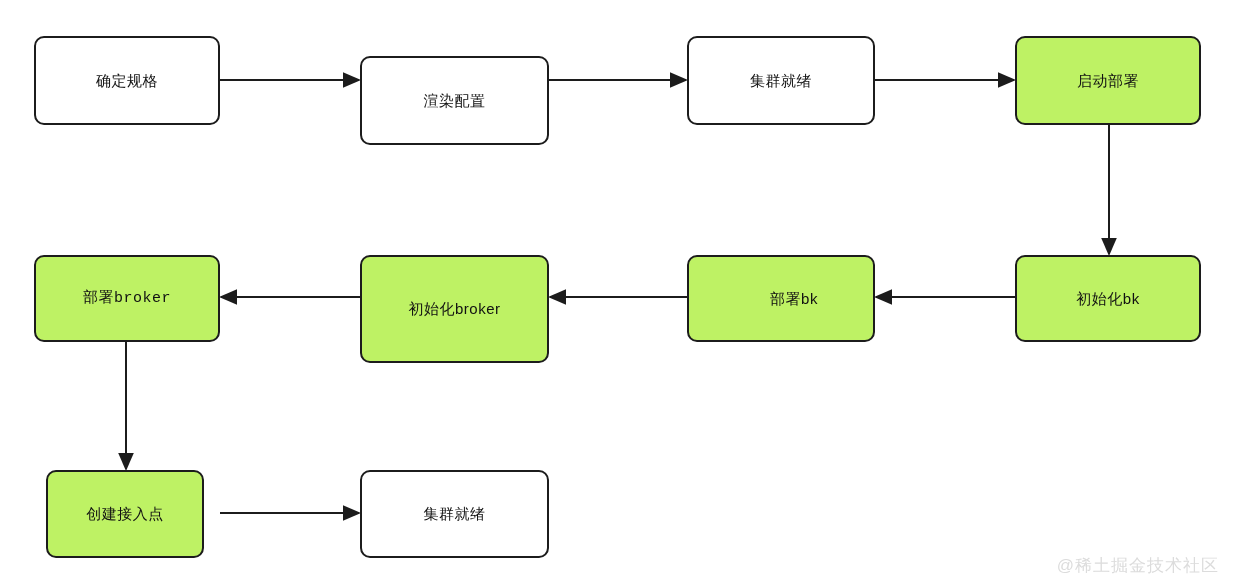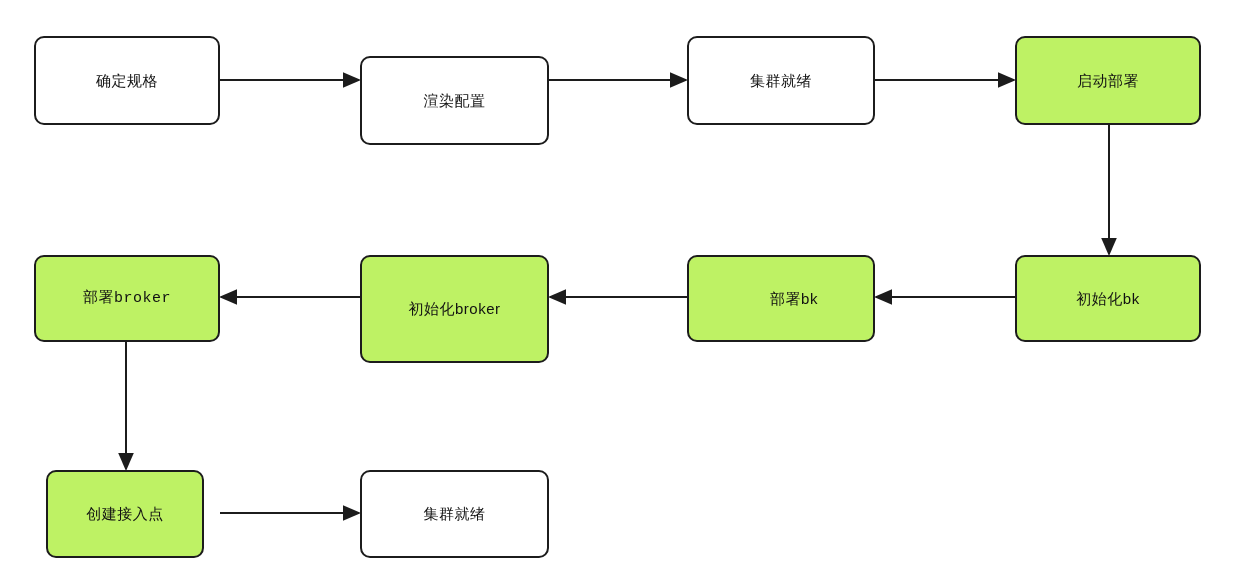--- a/index.html
+++ b/index.html
@@ -108,13 +108,14 @@
         <span class="node-label">部署broker</span>
       </div>
       <div class="node fill-green" style="left: 34px; top: 470px; width: 158px; height: 88px; margin-left: 12px;">
         <span class="node-label">创建接入点</span>
       </div>
       <div class="node fill-white" style="left: 360px; top: 470px; width: 189px; height: 88px;">
         <span class="node-label">集群就绪</span>
       </div>
     </div>
 
+  <div id="watermark">@稀土掘金技术社区</div>
 </div>
 
 </body></html>

